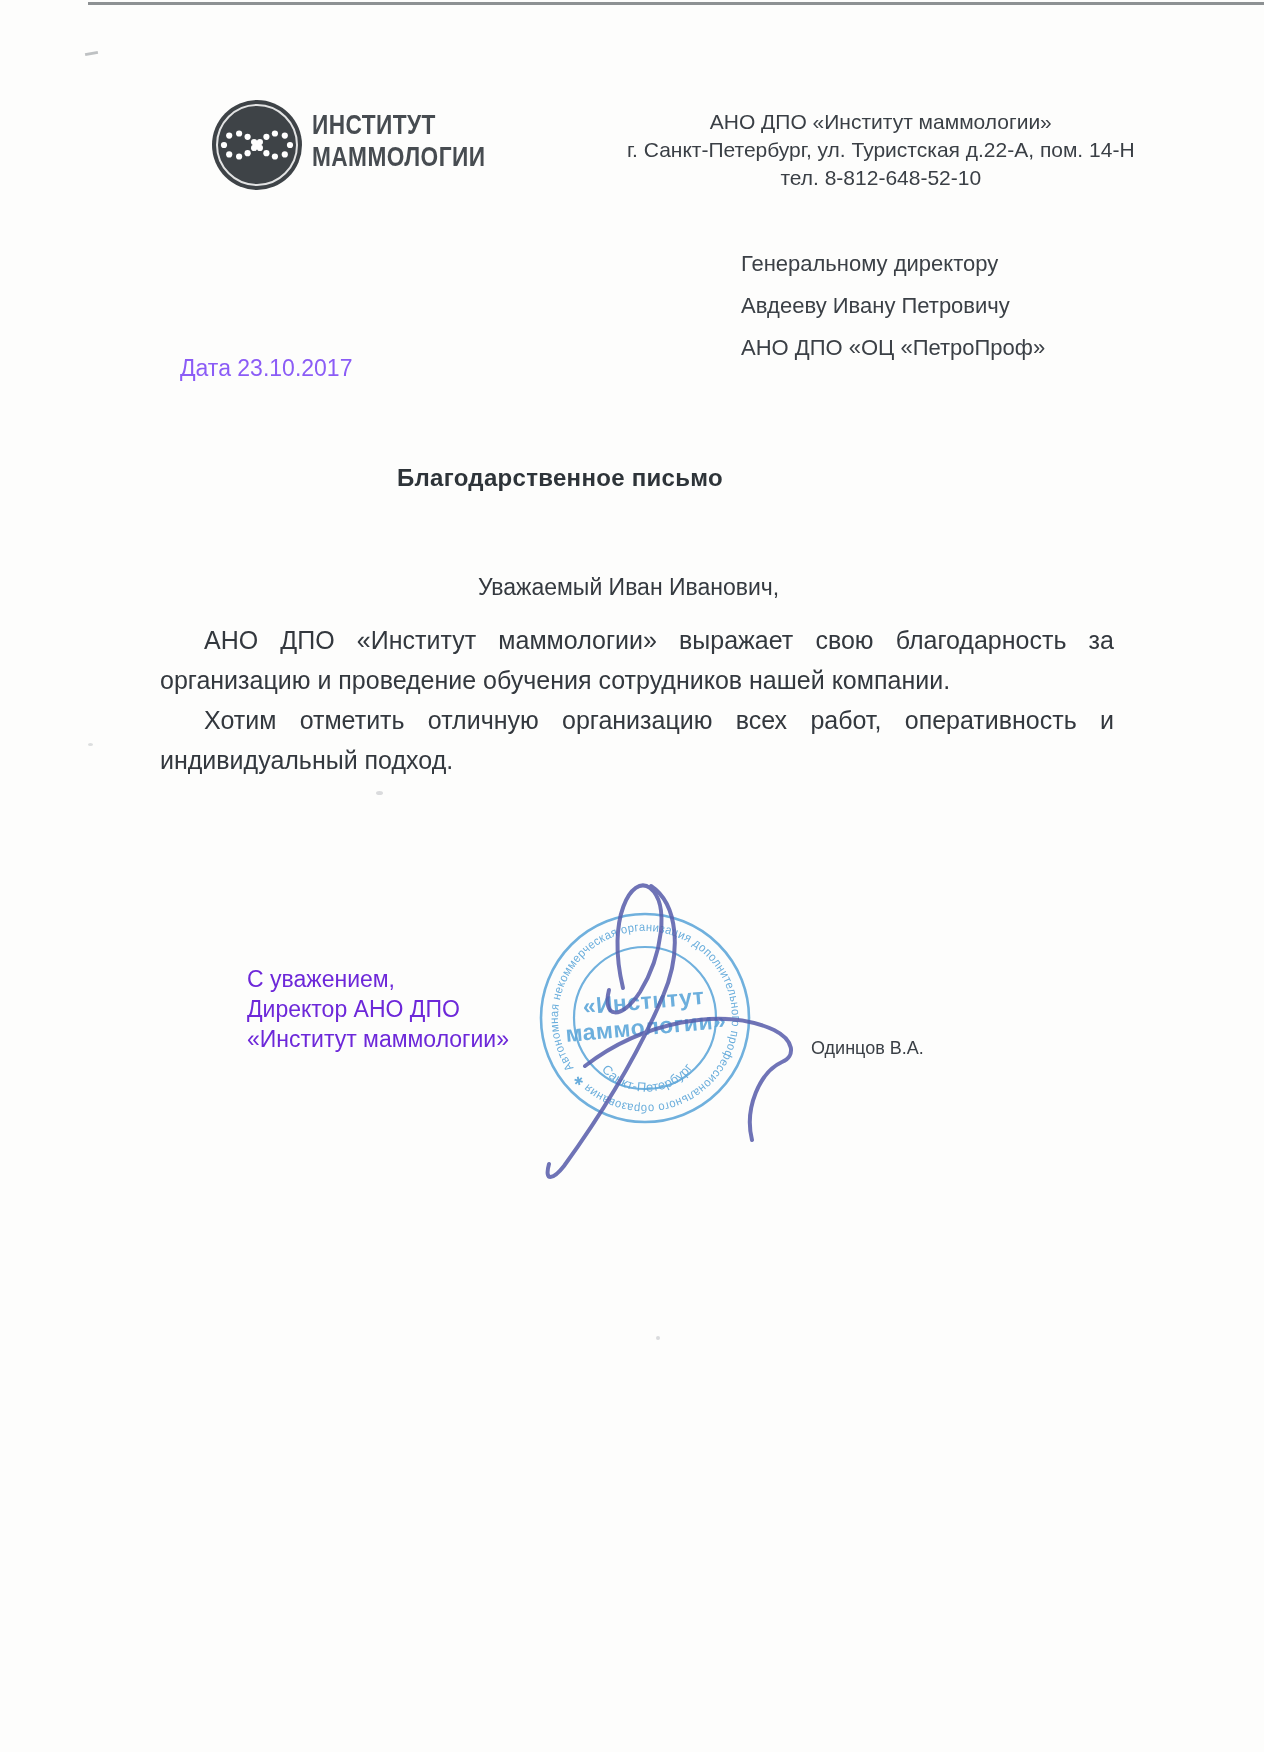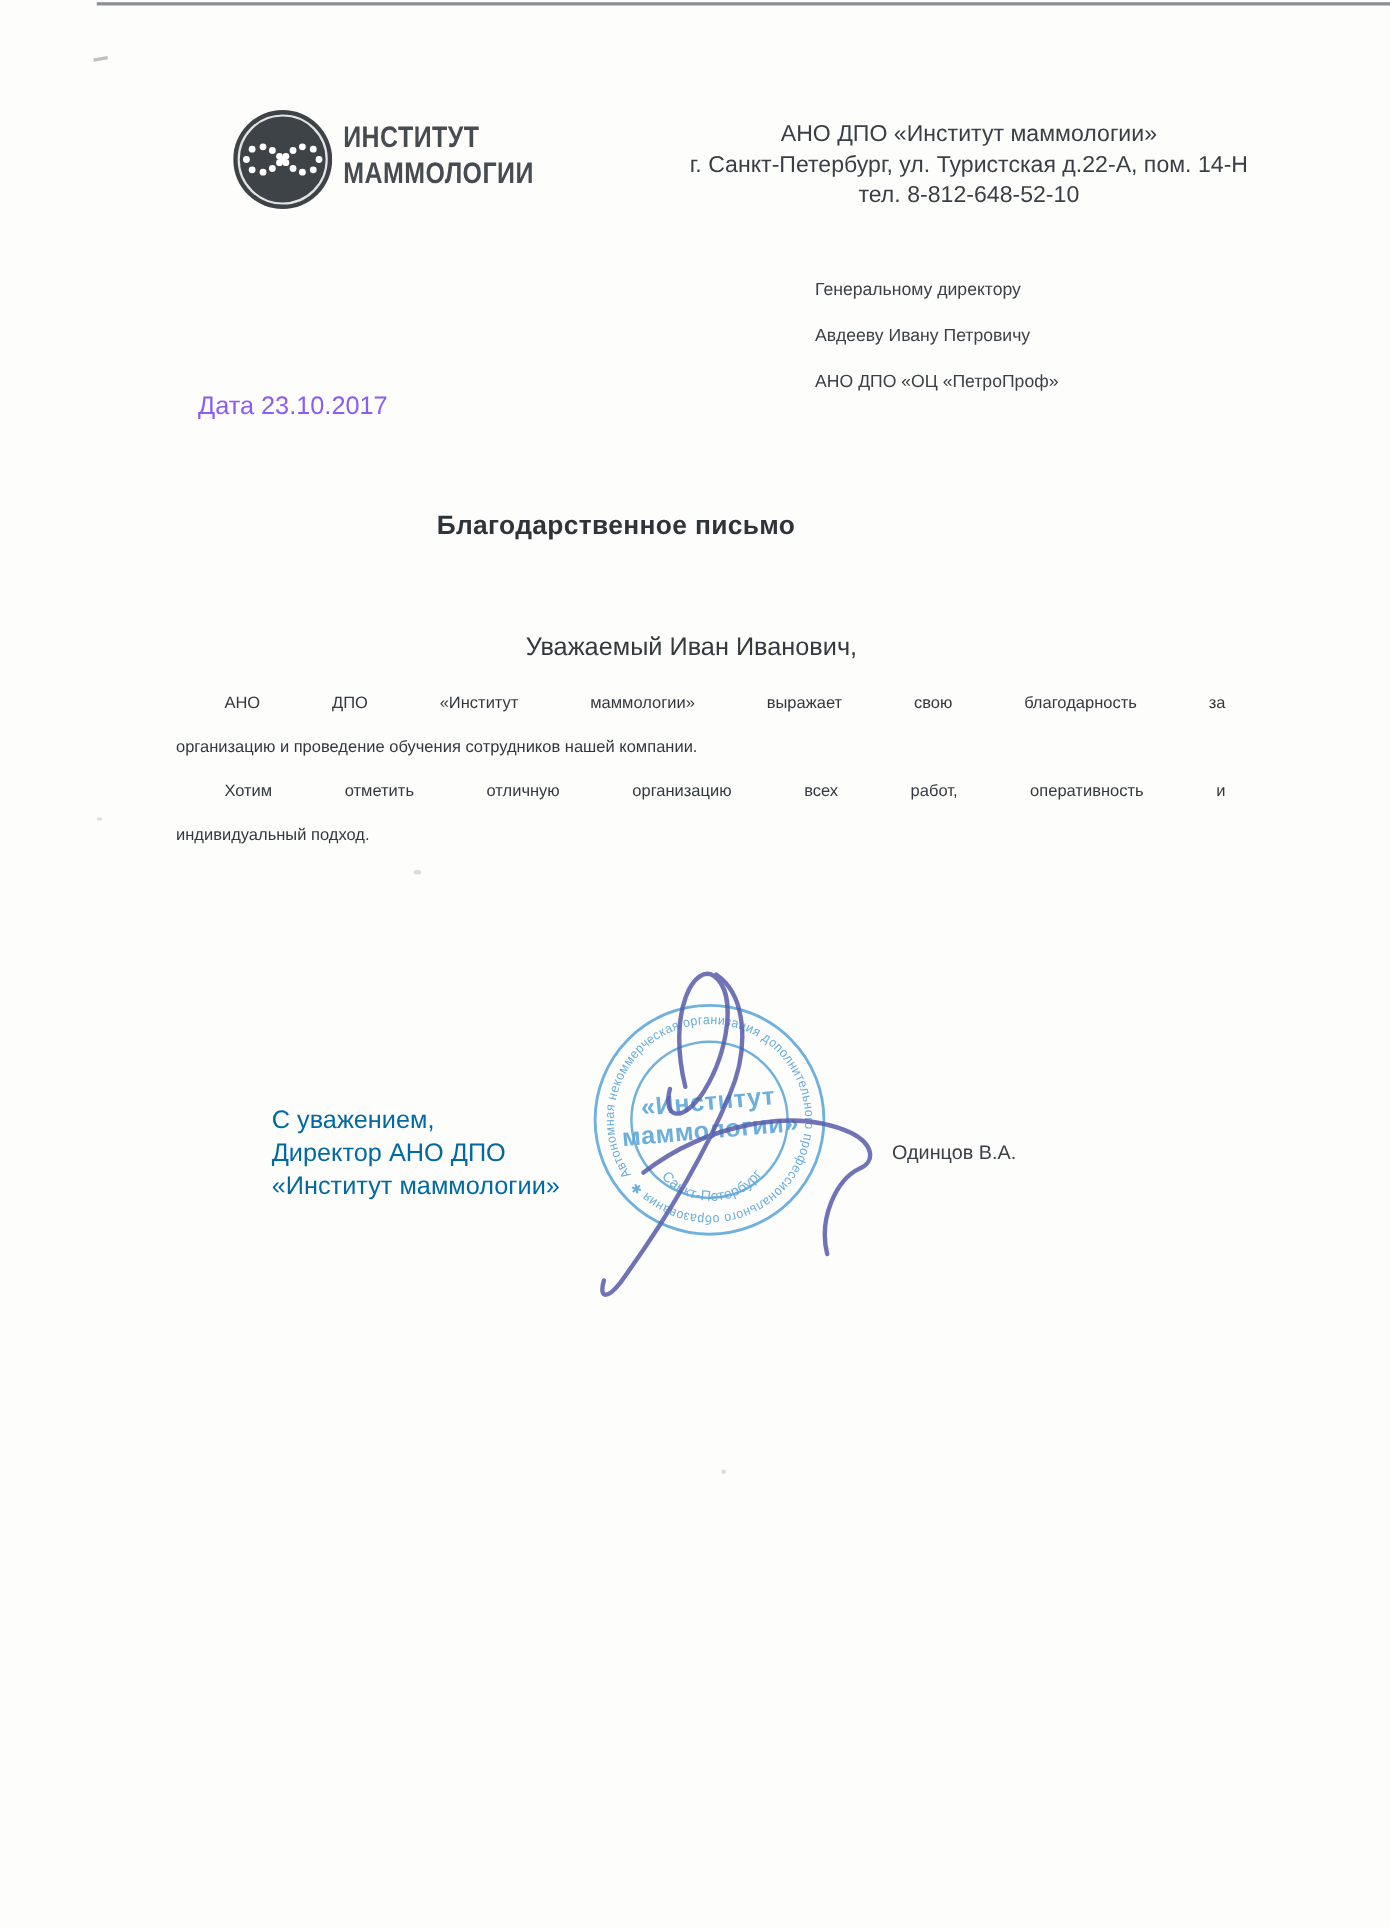--- a/index.html
+++ b/index.html
@@ -16,36 +16,36 @@
   .speck3 { left:88px; top:743px; width:5px; height:3px; opacity:.28; }
 
   
   .logo-circle { position:absolute; left:212px; top:100px; width:90px; height:90px; }
   .logo-wordmark { position:absolute; left:312px; top:110px; font-size:27px; font-weight:600; line-height:1.17; color:#474c51; letter-spacing:.5px; transform:scaleX(.84); transform-origin:left top; }
 
   
   .header-block { position:absolute; left:627px; top:108px; font-size:21px; line-height:28px; color:#3a3f45; white-space:nowrap;text-align:center; }
 
   
-  .recipient-block { position:absolute; left:741px; top:243px; font-size:16px; line-height:42px; color:#3b4046; white-space:nowrap; }
+  .recipient-block { position:absolute; left:741px; top:243px; font-size:22px; line-height:42px; color:#3b4046; white-space:nowrap; }
 
   .date-line { position:absolute; left:180px; top:355px; font-size:23px; color:#8b5cf6; }
 
   .letter-title { position:absolute; left:0; top:464px; width:1120px; text-align:center; font-size:24px; font-weight:700; color:#2e3439; letter-spacing:.3px; }
 
   .salutation { position:absolute; left:478px; top:574px; font-size:23px; color:#34393f; }
 
-  .body-par { position:absolute; left:160px; width:954px; font-size:15px; color:#33383e; }
+  .body-par { position:absolute; left:160px; width:954px; font-size:25px; color:#33383e; }
   .body-par .bline { line-height:40px; }
   .bline.just { text-align:justify; text-align-last:justify; }
   .bline.indent { padding-left:44px; }
   .par1 { top:620px; }
   .par2 { top:700px; }
 
-  .signature-block { position:absolute; left:247px; top:964px; font-size:23px; line-height:30px; color:#0369a1; white-space:nowrap;margin-top:38px; }
+  .signature-block { position:absolute; left:247px; top:964px; font-size:23px; line-height:30px; color:#6d28d9; white-space:nowrap; }
 
   .signer-name { position:absolute; left:811px; top:1038px; font-size:18px; color:#3b4046; }
 
   .stamp-svg { position:absolute; left:520px; top:893px; width:250px; height:250px; opacity:.92; }
   .sig-svg { position:absolute; left:490px; top:858px; width:340px; height:350px; }
 </style>
 </head>
 <body>
 
 <div class="page">

